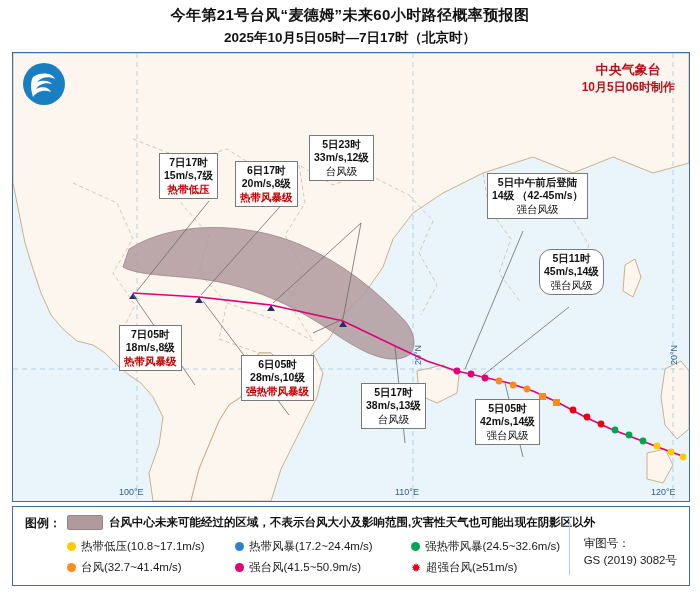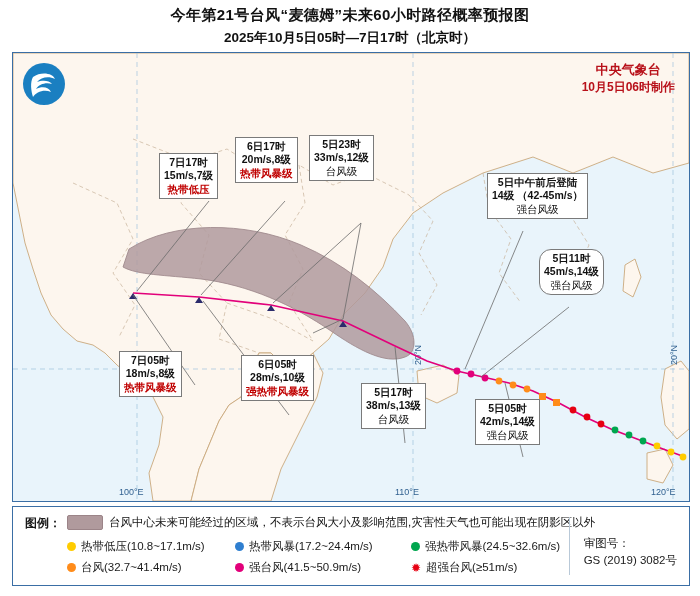--- a/index.html
+++ b/index.html
@@ -39,21 +39,21 @@
 
   .legend-box{
     position:absolute;left:12px;top:506px;width:676px;height:78px;
     border:1px solid #3a6ea5;background:#fff;
   }
   .legend-title{
     position:absolute;left:12px;top:8px;font-size:12px;font-weight:bold;
   }
   .legend-shade-row{
     position:absolute;left:54px;top:8px;font-size:11.5px;color:#111;
-    display:flex;align-items:center;gap:6px;
+    display:flex;align-items:center;gap:6px;font-weight:bold;
   }
   .shade-swatch{
     width:34px;height:13px;background:#b09a9d;border:1px solid #9b8488;
     display:inline-block;border-radius:2px;
   }
   .legend-grid{
     position:absolute;left:54px;top:32px;width:470px;
     display:grid;grid-template-columns:168px 176px 160px;
     grid-row-gap:6px;font-size:11.5px;
   }
@@ -198,21 +198,21 @@
     <div class="a1">中央气象台</div>
     <div class="a2">10月5日06时制作</div>
   </div>
 
   <div class="callout" style="left:146px;top:100px;">
     <div class="line1">7日17时</div>
     <div class="line1">15m/s,7级</div>
     <div class="red">热带低压</div>
   </div>
 
-  <div class="callout" style="left:222px;top:84px;">
+  <div class="callout" style="left:222px;top:108px;">
     <div class="line1">6日17时</div>
     <div class="line1">20m/s,8级</div>
     <div class="red">热带风暴级</div>
   </div>
 
   <div class="callout" style="left:296px;top:82px;">
     <div class="line1">5日23时</div>
     <div class="line1">33m/s,12级</div>
     <div class="dark">台风级</div>
   </div>
@@ -222,21 +222,21 @@
     <div class="line1">14级 （42-45m/s）</div>
     <div class="dark">强台风级</div>
   </div>
 
   <div class="callout" style="left:526px;top:196px;border-radius:12px;">
     <div class="line1">5日11时</div>
     <div class="line1">45m/s,14级</div>
     <div class="dark">强台风级</div>
   </div>
 
-  <div class="callout" style="left:106px;top:272px;margin-top:26px;">
+  <div class="callout" style="left:106px;top:272px;">
     <div class="line1">7日05时</div>
     <div class="line1">18m/s,8级</div>
     <div class="red">热带风暴级</div>
   </div>
 
   <div class="callout" style="left:228px;top:302px;">
     <div class="line1">6日05时</div>
     <div class="line1">28m/s,10级</div>
     <div class="red">强热带风暴级</div>
   </div>

